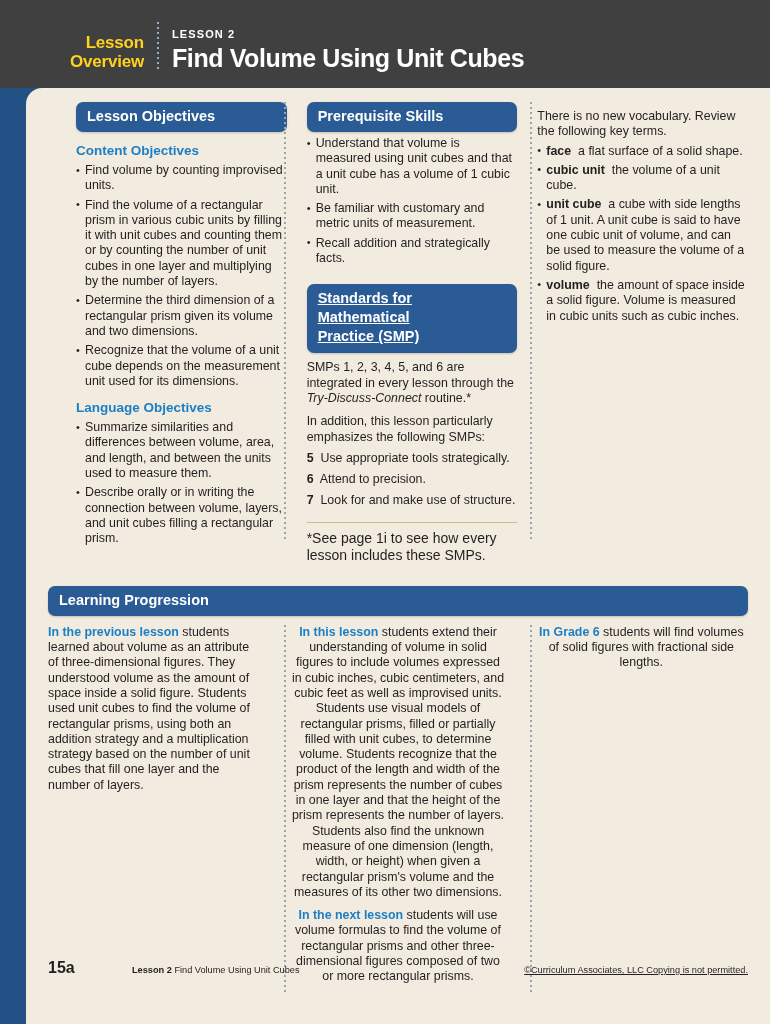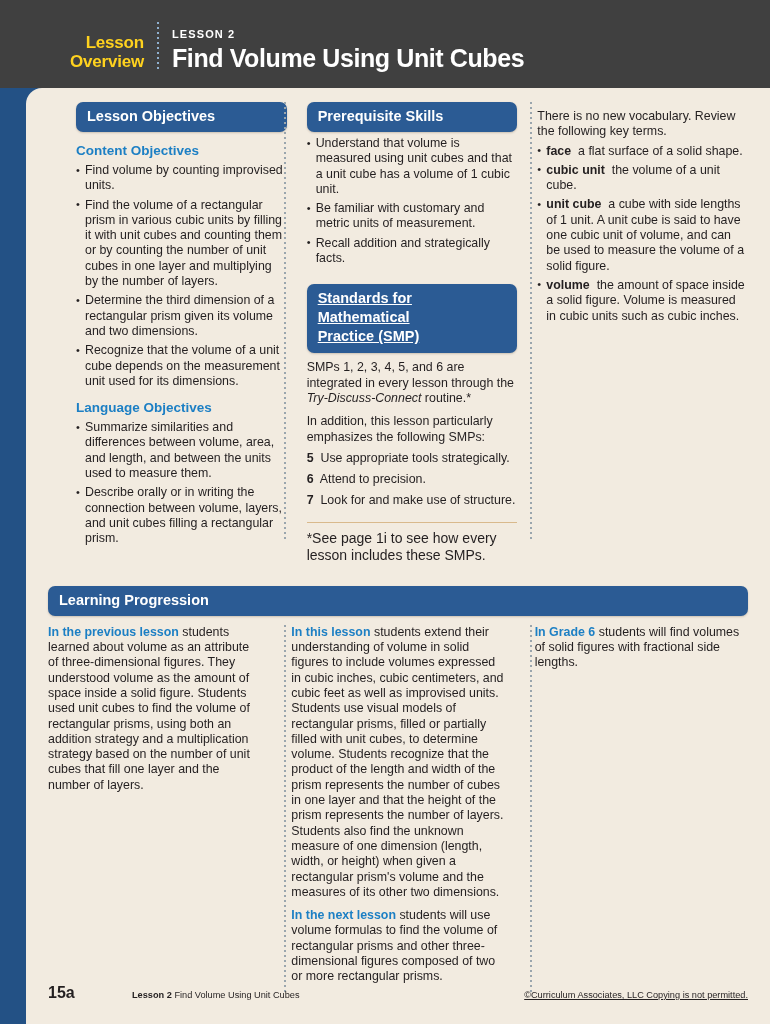--- a/index.html
+++ b/index.html
@@ -185,37 +185,37 @@
   
   #lp { margin-top: 22px; }
   #lp-pill { display: block; }
 
   .lp-cols {
     display: flex;
     position: relative;
     margin-top: 9px;
   }
   .lp-col { width: 226px; }
-  .lp-col + .lp-col { margin-left: 30px; }
+  .lp-col + .lp-col { margin-left: 30px; text-align: center; }
 
   #lp-dots-1 { left: 236px; top: 0; height: 370px; position: absolute;
     width: 2px;
     background-image: linear-gradient(to bottom, #9aa5ad 0 2px, transparent 2px 5px);
     background-size: 2px 5px; background-repeat: repeat-y; }
   #lp-dots-2 { left: 482px; top: 0; height: 370px; position: absolute;
     width: 2px;
     background-image: linear-gradient(to bottom, #9aa5ad 0 2px, transparent 2px 5px);
     background-size: 2px 5px; background-repeat: repeat-y; }
 
   .lp-lead { color: #1C7FC4; font-weight: bold; }
 
   
   #footer {
     position: absolute;
-    left: 0; bottom: 22px;
+    left: 0; bottom: 47px;
     width: 744px;
     padding: 0 22px 0 22px;
     display: flex;
     align-items: baseline;
   }
   .pg-num {
     font-size: 16px;
     font-weight: bold;
     color: #231F20;
     width: 84px;

